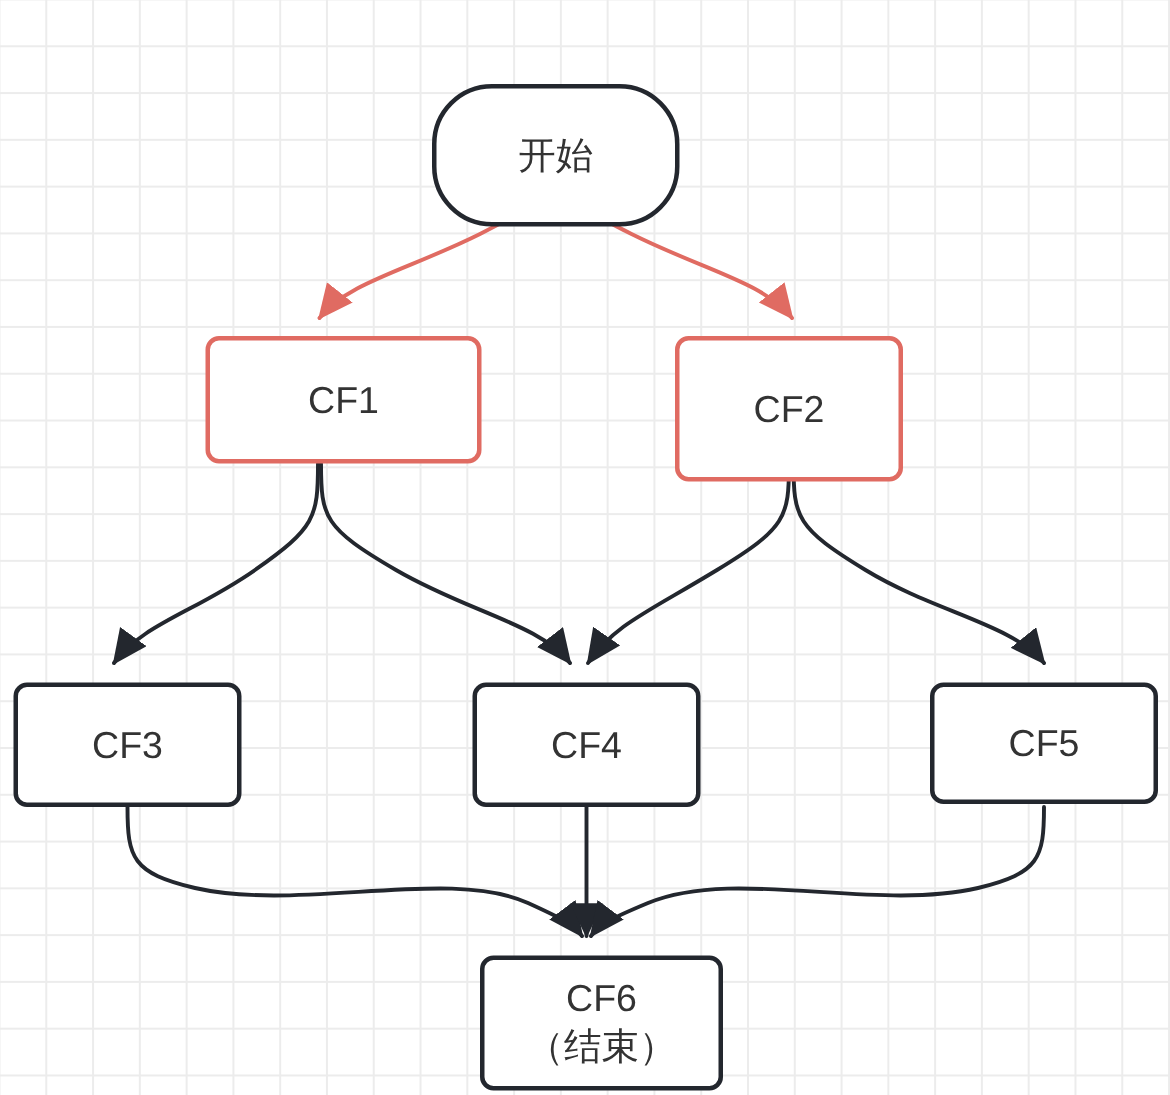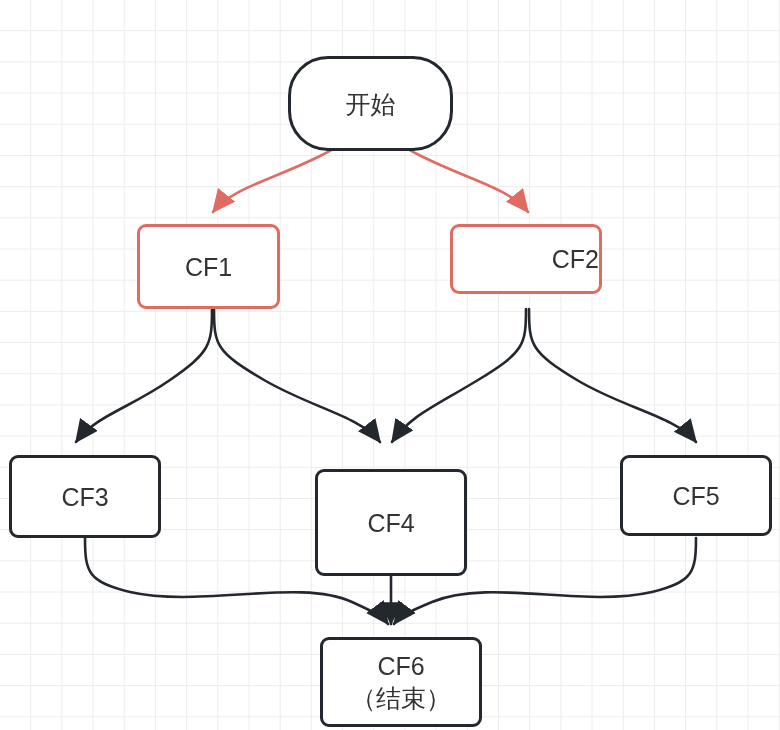--- a/index.html
+++ b/index.html
@@ -79,22 +79,22 @@
         <path d="M 526,309 C 526,345 524,352 478,380 C 432,408 410,416 392,442" fill="none" stroke="#23272e" stroke-width="2.6" stroke-linecap="round" marker-end="url(#arrow-dark)"></path>
         <path d="M 529,309 C 529,345 531,352 577,380 C 623,408 675,416 696,442" fill="none" stroke="#23272e" stroke-width="2.6" stroke-linecap="round" marker-end="url(#arrow-dark)"></path>
         <path d="M 85,538 C 85,572 88,582 130,592 C 200,608 300,578 352,602 C 374,612 382,616 388,624" fill="none" stroke="#23272e" stroke-width="2.6" stroke-linecap="round" marker-end="url(#arrow-dark)"></path>
         <path d="M 391,538 L 391,624" fill="none" stroke="#23272e" stroke-width="2.6" stroke-linecap="round" marker-end="url(#arrow-dark)"></path>
         <path d="M 696,538 C 696,572 693,582 652,592 C 582,608 490,578 432,602 C 408,612 400,616 394,624" fill="none" stroke="#23272e" stroke-width="2.6" stroke-linecap="round" marker-end="url(#arrow-dark)"></path>
       </g>
   </svg>
 
   <div id="node-layer">
       <div class="node node-stadium" style="left: 288px; top: 16px; width: 165px; height: 95px; margin-top: 40px;"><span>开始</span></div>
-      <div class="node node-rect-red" style="left: 137px; top: 224px; width: 143px; height: 85px;"><span>CF1</span></div>
-      <div class="node node-rect-red" style="left: 450px; top: 224px; width: 152px; height: 70px; justify-content: flex-end;"><span>CF2</span></div>
+      <div class="node node-rect-red" style="left: 137px; top: 224px; width: 184px; height: 85px;"><span>CF1</span></div>
+      <div class="node node-rect-red" style="left: 450px; top: 224px; width: 152px; height: 97px;"><span>CF2</span></div>
       <div class="node node-rect-dark" style="left: 9px; top: 455px; width: 152px; height: 83px;"><span>CF3</span></div>
-      <div class="node node-rect-dark" style="left: 315px; top: 469px; width: 152px; height: 107px;"><span>CF4</span></div>
+      <div class="node node-rect-dark" style="left: 315px; top: 455px; width: 152px; height: 83px;"><span>CF4</span></div>
       <div class="node node-rect-dark" style="left: 620px; top: 455px; width: 152px; height: 81px;"><span>CF5</span></div>
       <div class="node node-rect-dark" style="left: 320px; top: 637px; width: 162px; height: 90px;"><span>CF6
 （结束）</span></div>
     </div>
 
 </div>
 
 </body></html>

